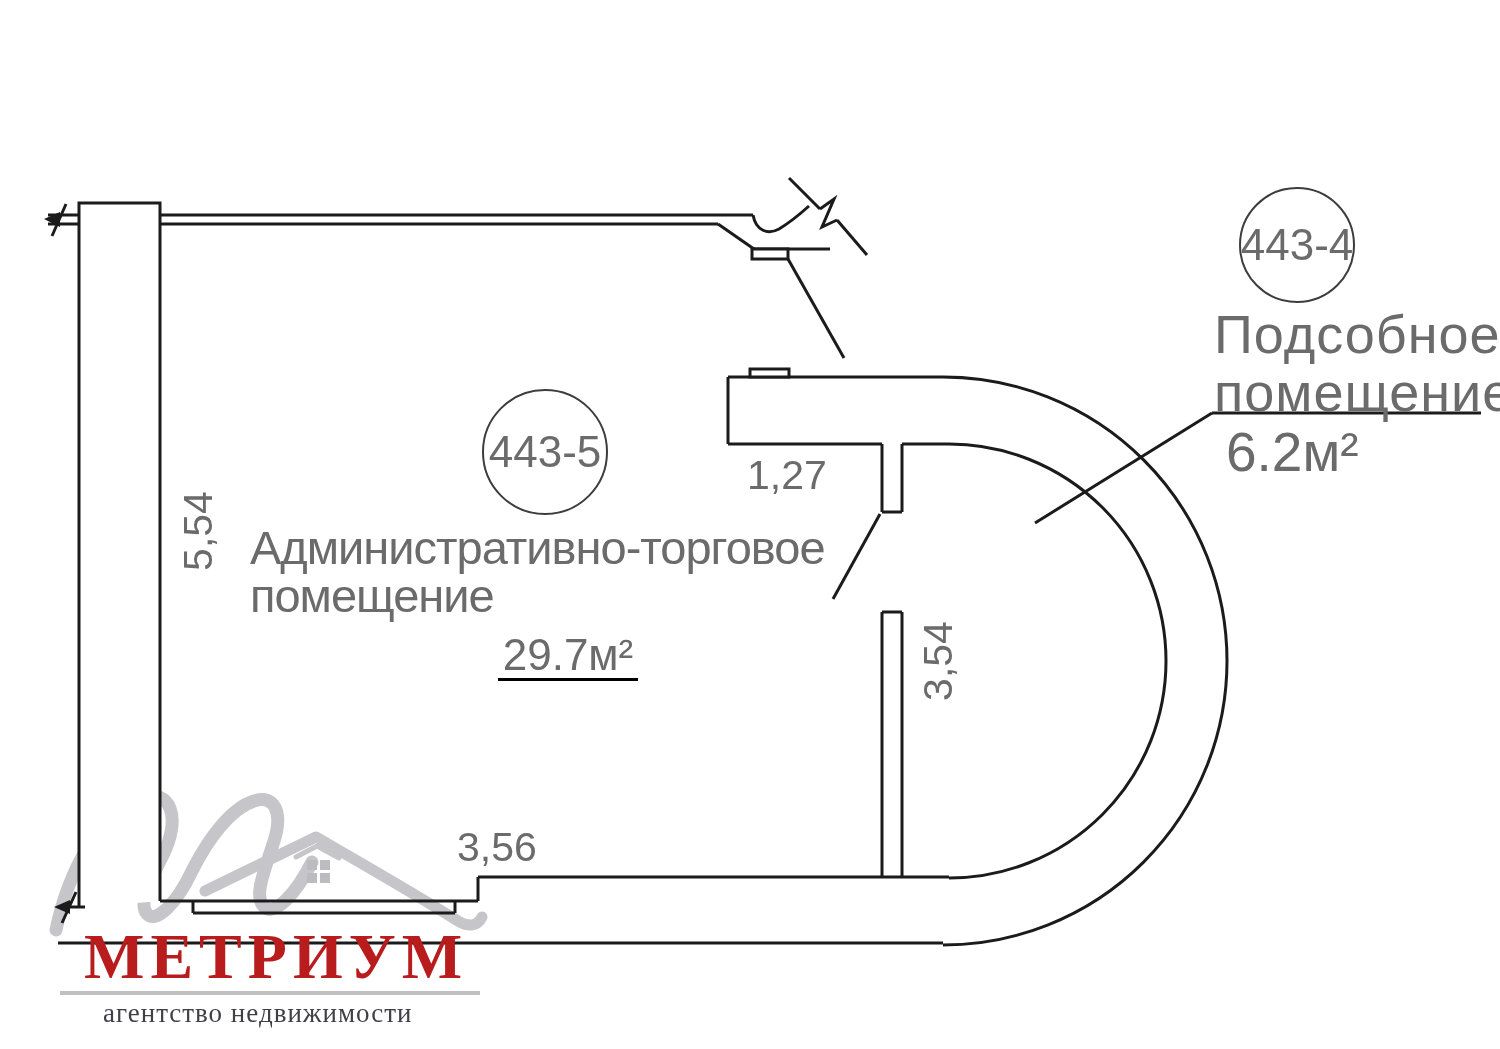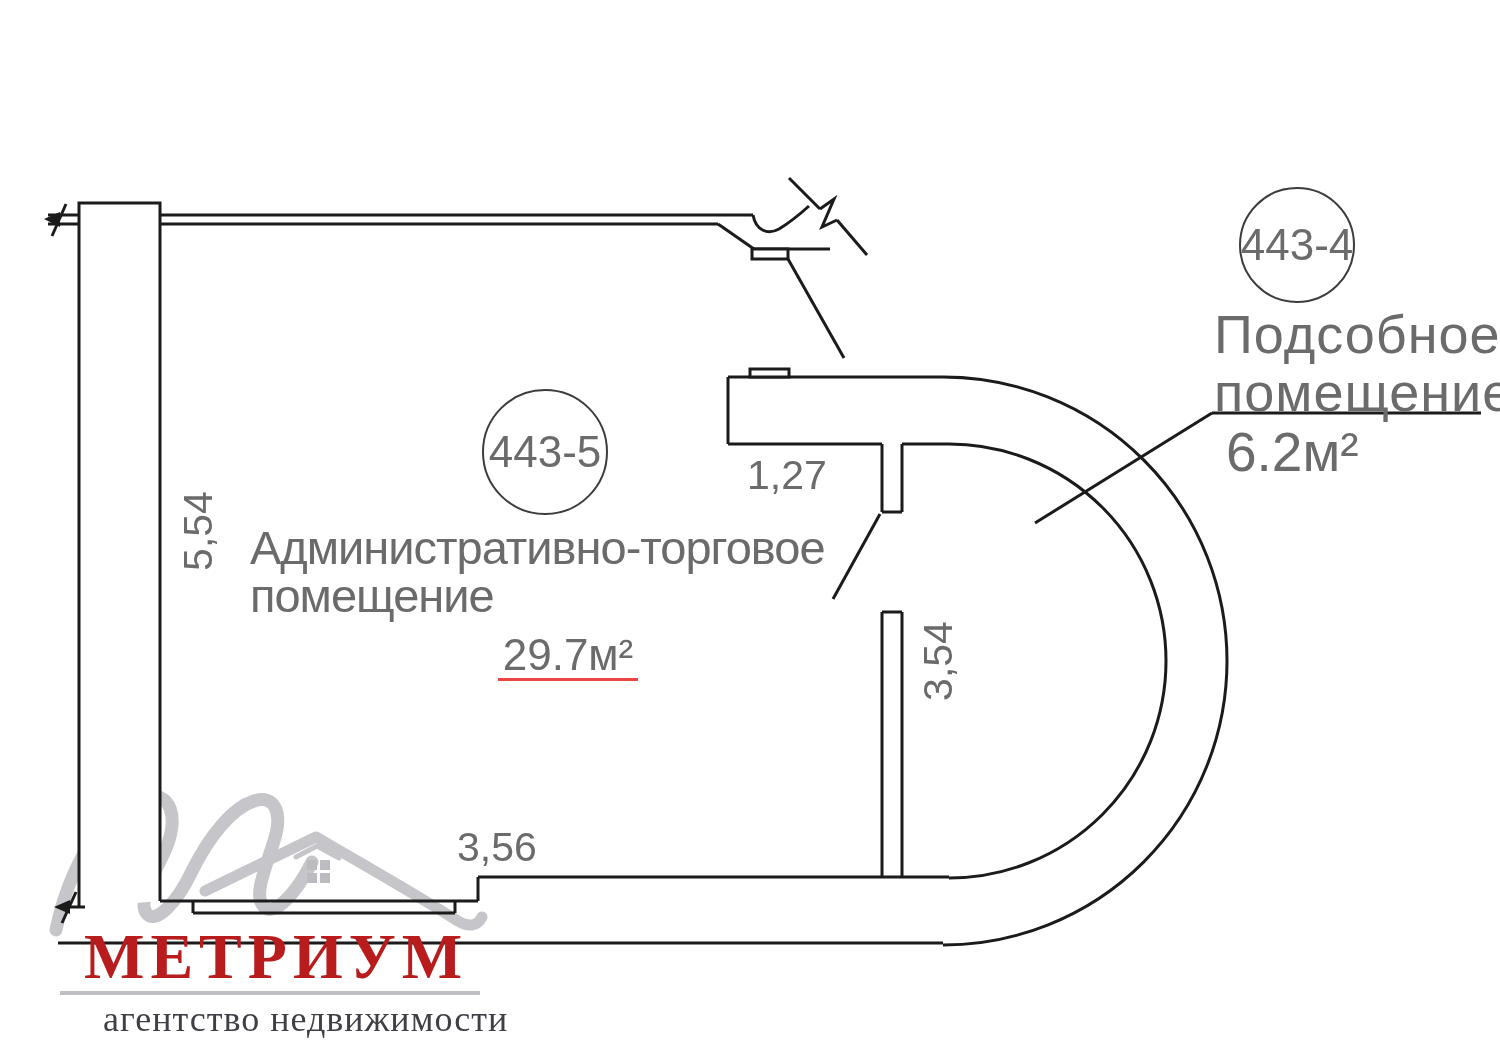--- a/index.html
+++ b/index.html
@@ -13,30 +13,30 @@
     font-family:"Liberation Sans",sans-serif;
   }
   .room-name{font-size:47px;letter-spacing:-1px;}
   .room-name2{font-size:54px;letter-spacing:1px;}
   .dim{font-size:41px;}
   .dim-rot{transform:translate(-50%,-50%) rotate(-90deg);}
   .circle-lbl{font-size:44px;transform:translate(-50%,-50%);}
   .area{font-size:44px;}
   .area-underlined{
     display:inline-block;text-align:center;line-height:38px;
-    padding-bottom:4px;border-bottom:3px solid #ef4444;
+    padding-bottom:4px;border-bottom:3px solid #000000;
   }
   .brand{
     position:absolute;font-family:"Liberation Serif",serif;font-weight:700;
     font-size:64px;letter-spacing:6px;color:#b91c1c;
   }
   .brand-rule{position:absolute;background:#c0c0c4;}
   .tagline{
     position:absolute;font-family:"Liberation Serif",serif;
-    font-size:36px;letter-spacing:1px;color:#3f3f46;text-align:right;
+    font-size:27px;letter-spacing:1px;color:#3f3f46;text-align:right;
   }
 </style>
 </head>
 <body>
 
 <div class="stage">
 
   <svg width="1500" height="1049" viewBox="0 0 1500 1049">
 
     <g fill="none" stroke="#c6c6ca" stroke-linecap="round" stroke-linejoin="round">

